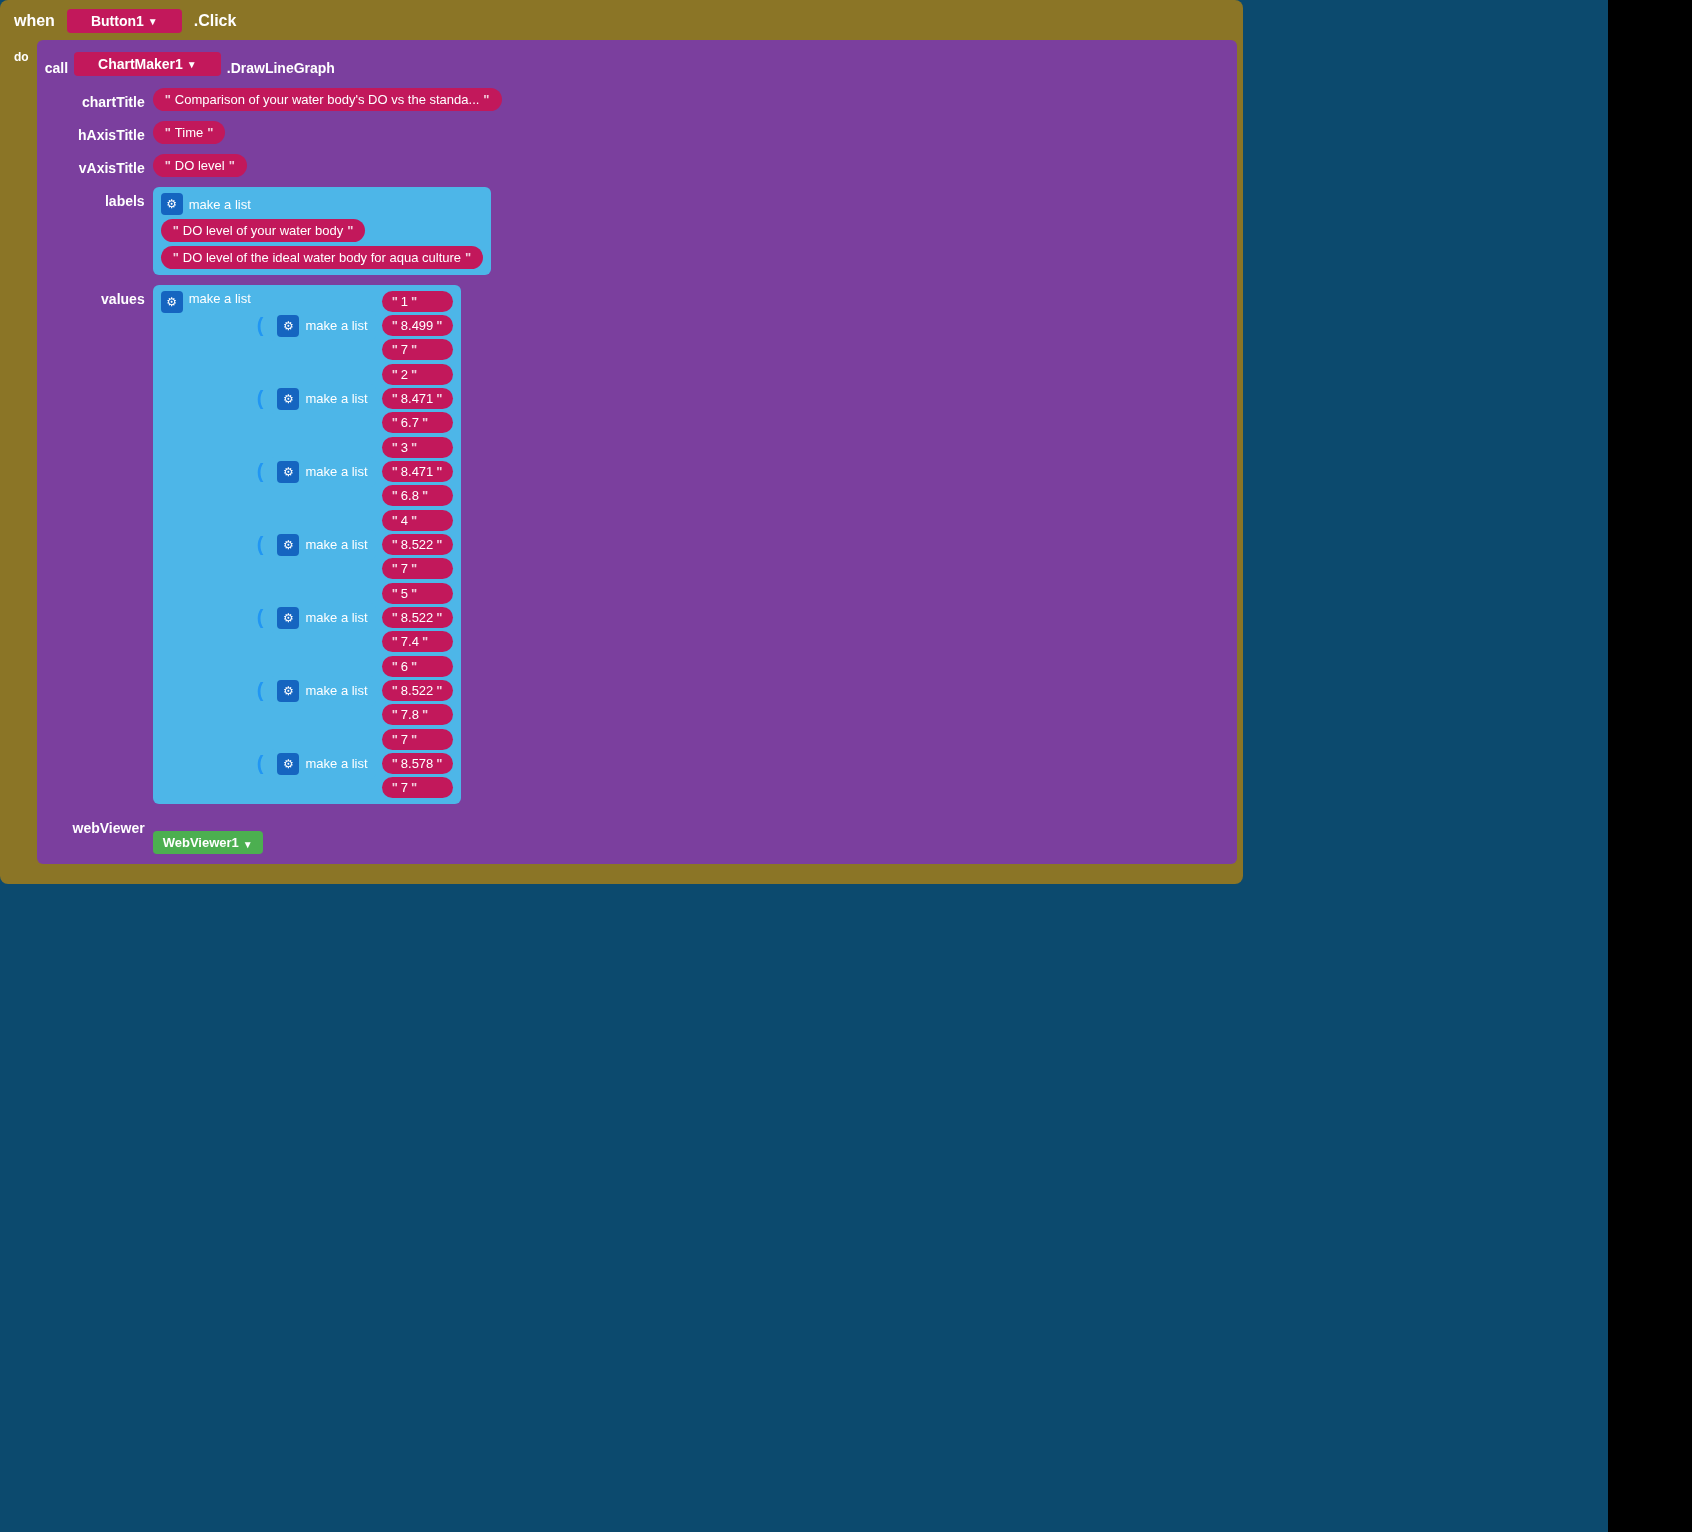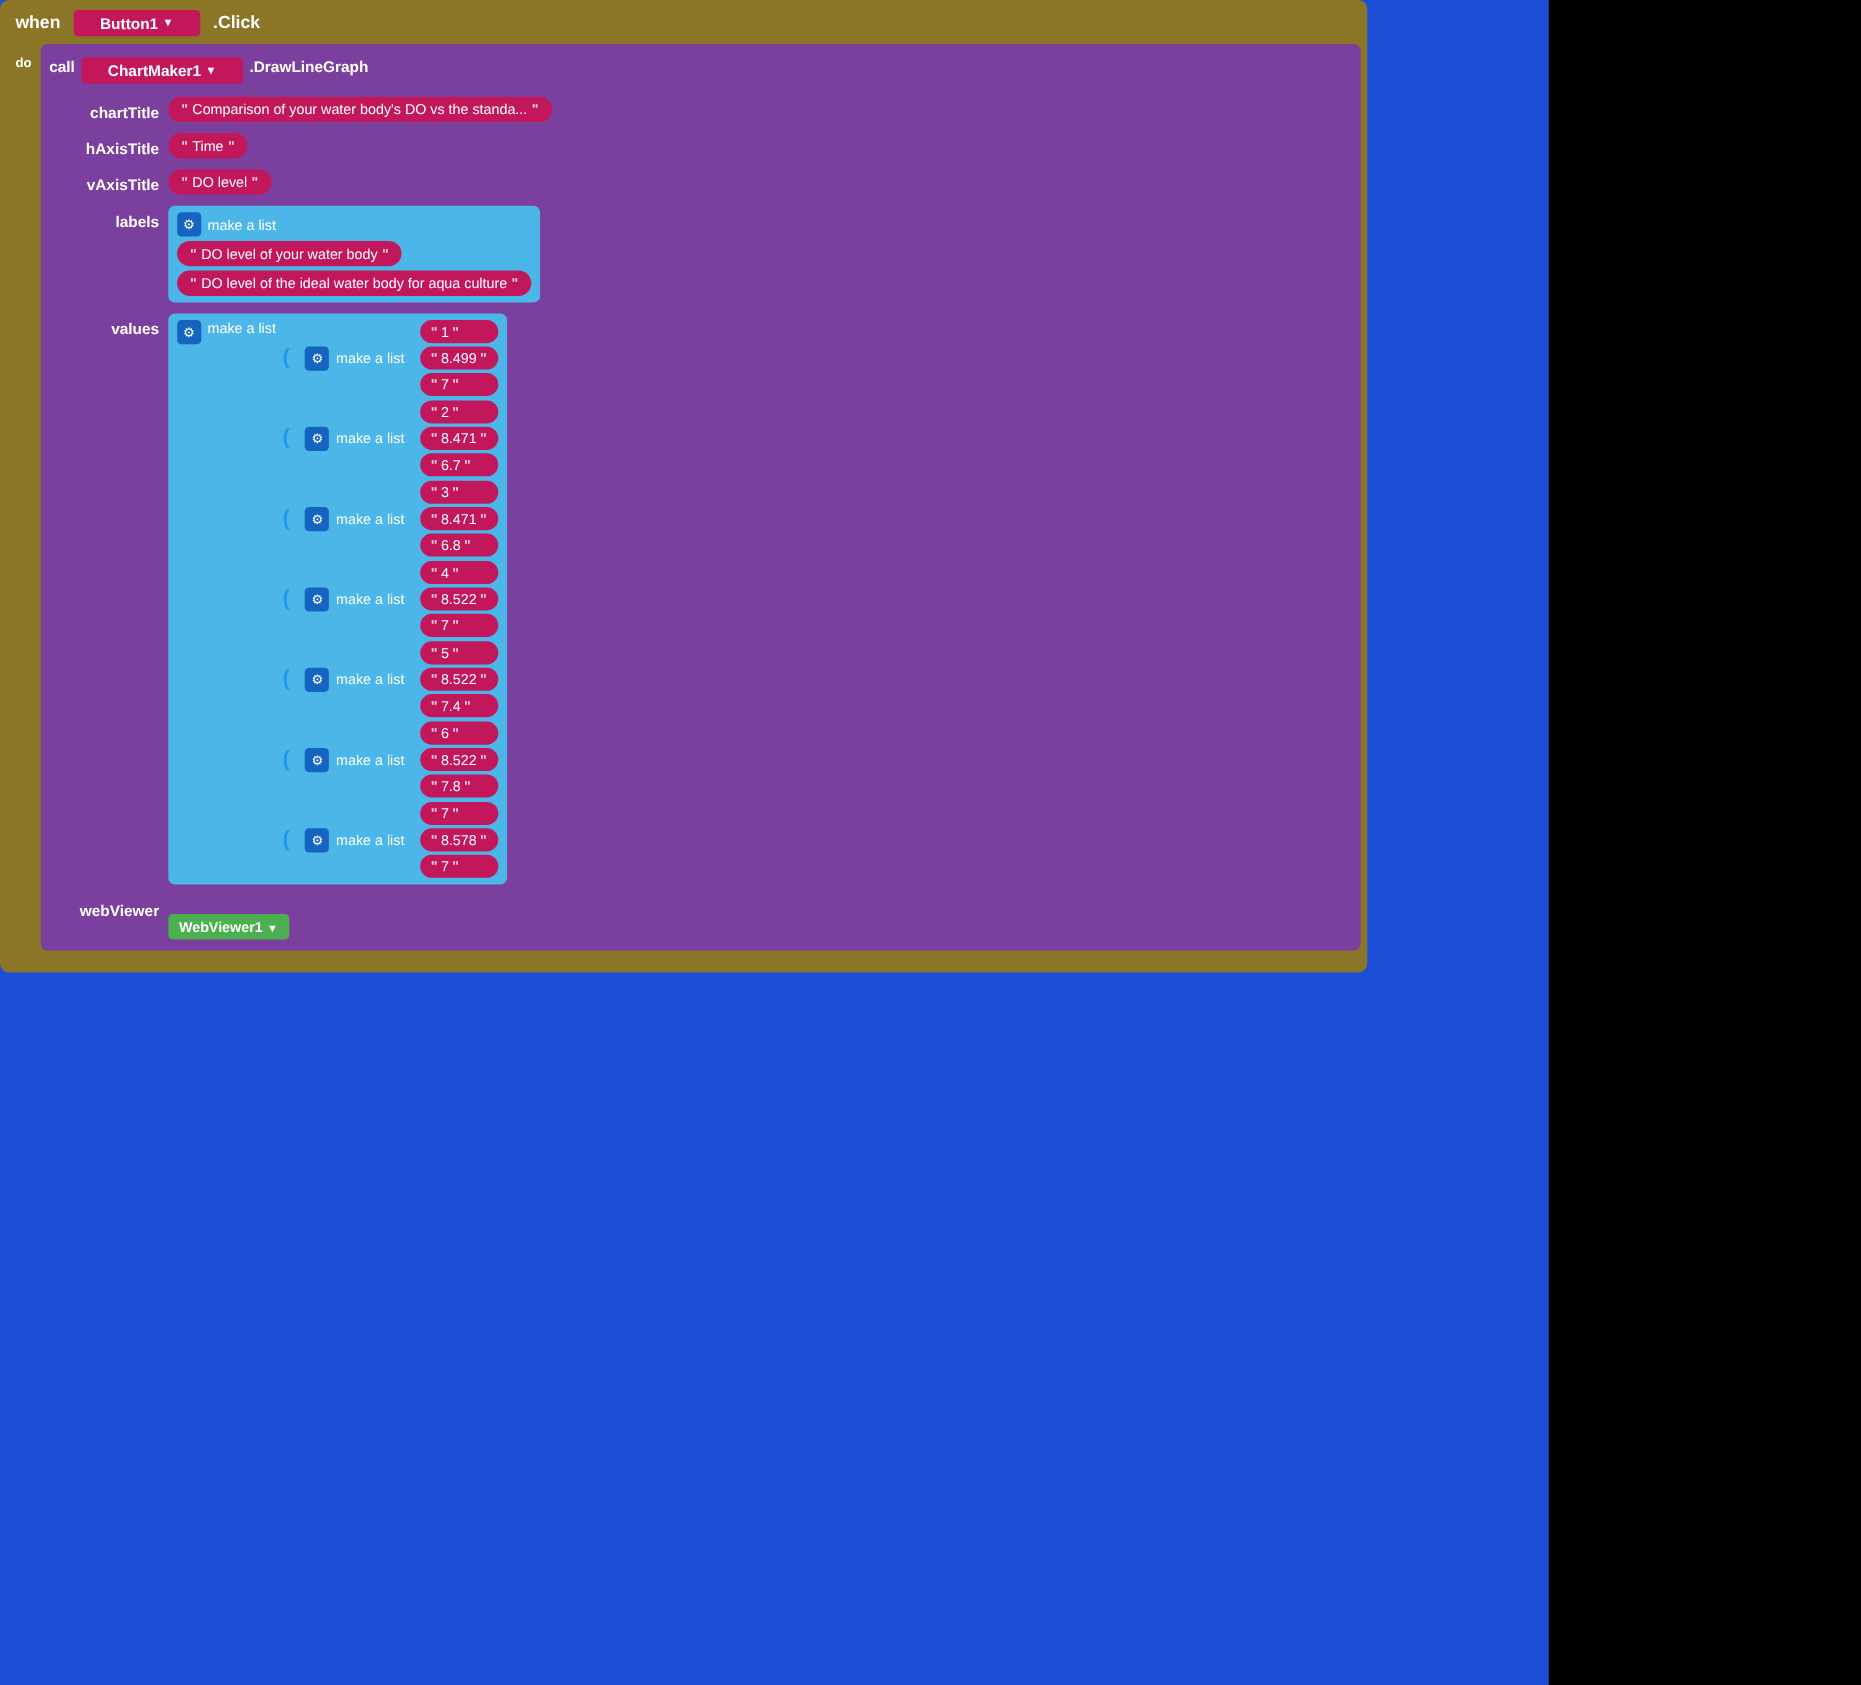--- a/index.html
+++ b/index.html
@@ -6,23 +6,23 @@
     body {
       background: #000;
       font-family: 'Arial', sans-serif;
       font-size: 14px;
       min-width: 1692px;
       min-height: 1532px;
     }
 
     .canvas {
       position: relative;
-      width: 1408px;
+      width: 1608px;
       height: 1532px;
-      background: #1d4ed8;
+      background: #0c4a6e;
       overflow: hidden;
     }
 
     
     .outer-block {
       position: absolute;
       top: 0;
       left: 0;
       background: #8B7526;
       border-radius: 8px;
@@ -86,21 +86,21 @@
       padding: 8px;
       display: flex;
       flex-direction: column;
       gap: 6px;
       min-width: 1200px;
     }
 
     
     .call-row {
       display: flex;
-      align-items: flex-start;
+      align-items: flex-end;
       gap: 6px;
       padding: 4px 0;
     }
 
     .call-label {
       color: #fff;
       font-weight: bold;
       font-size: 14px;
     }
 

